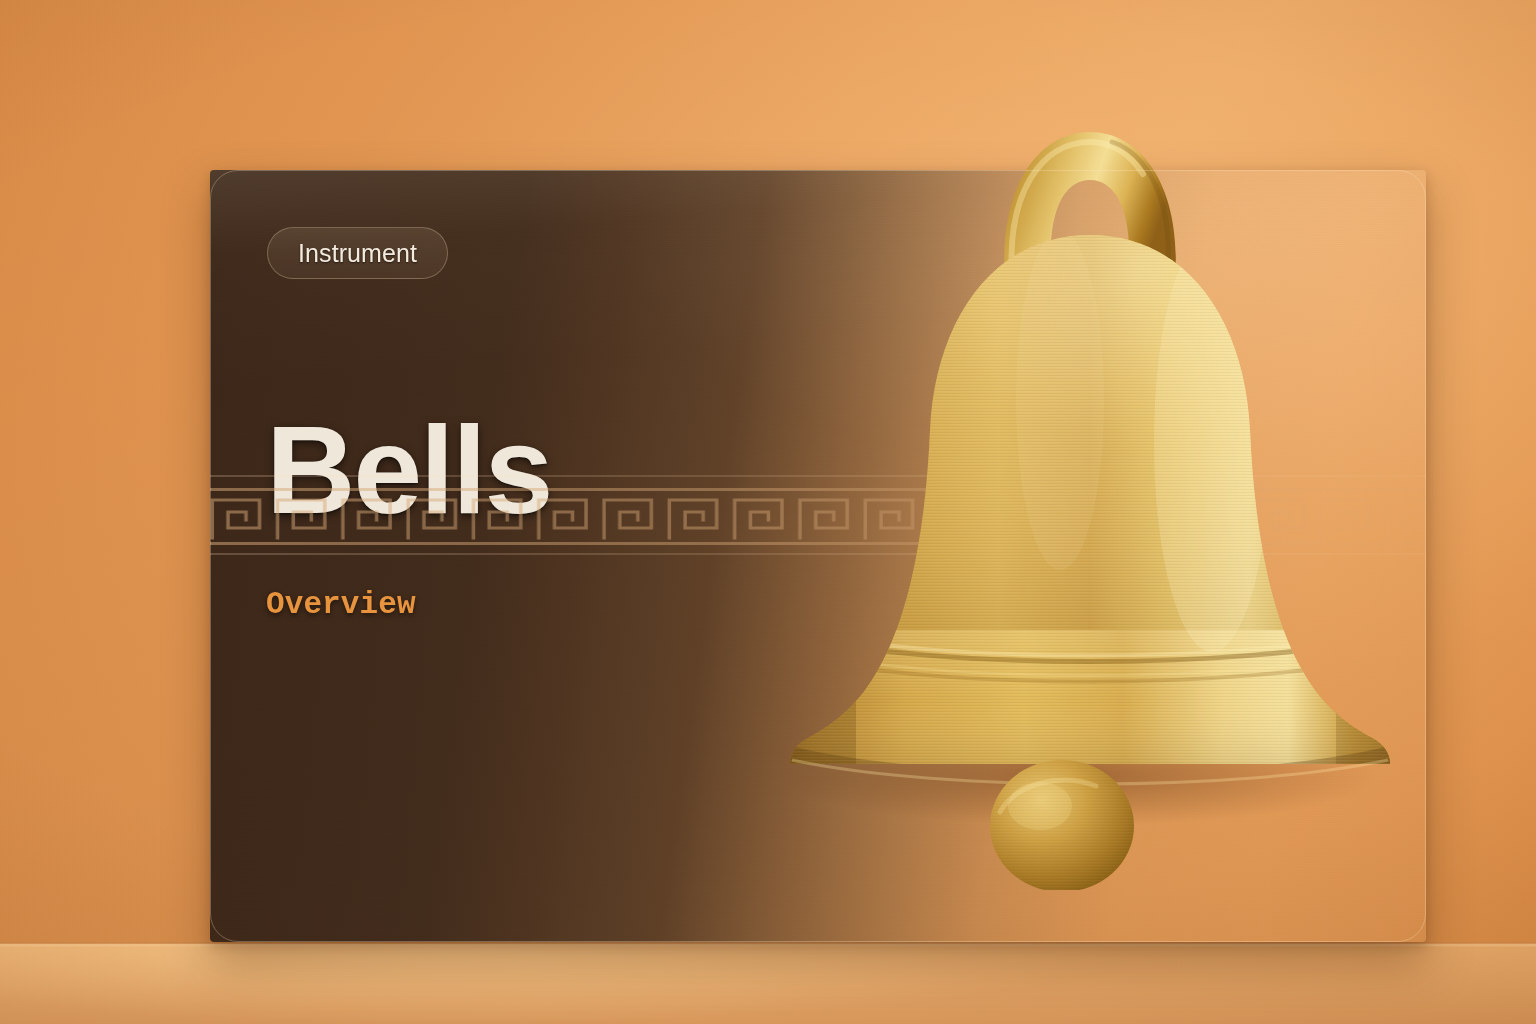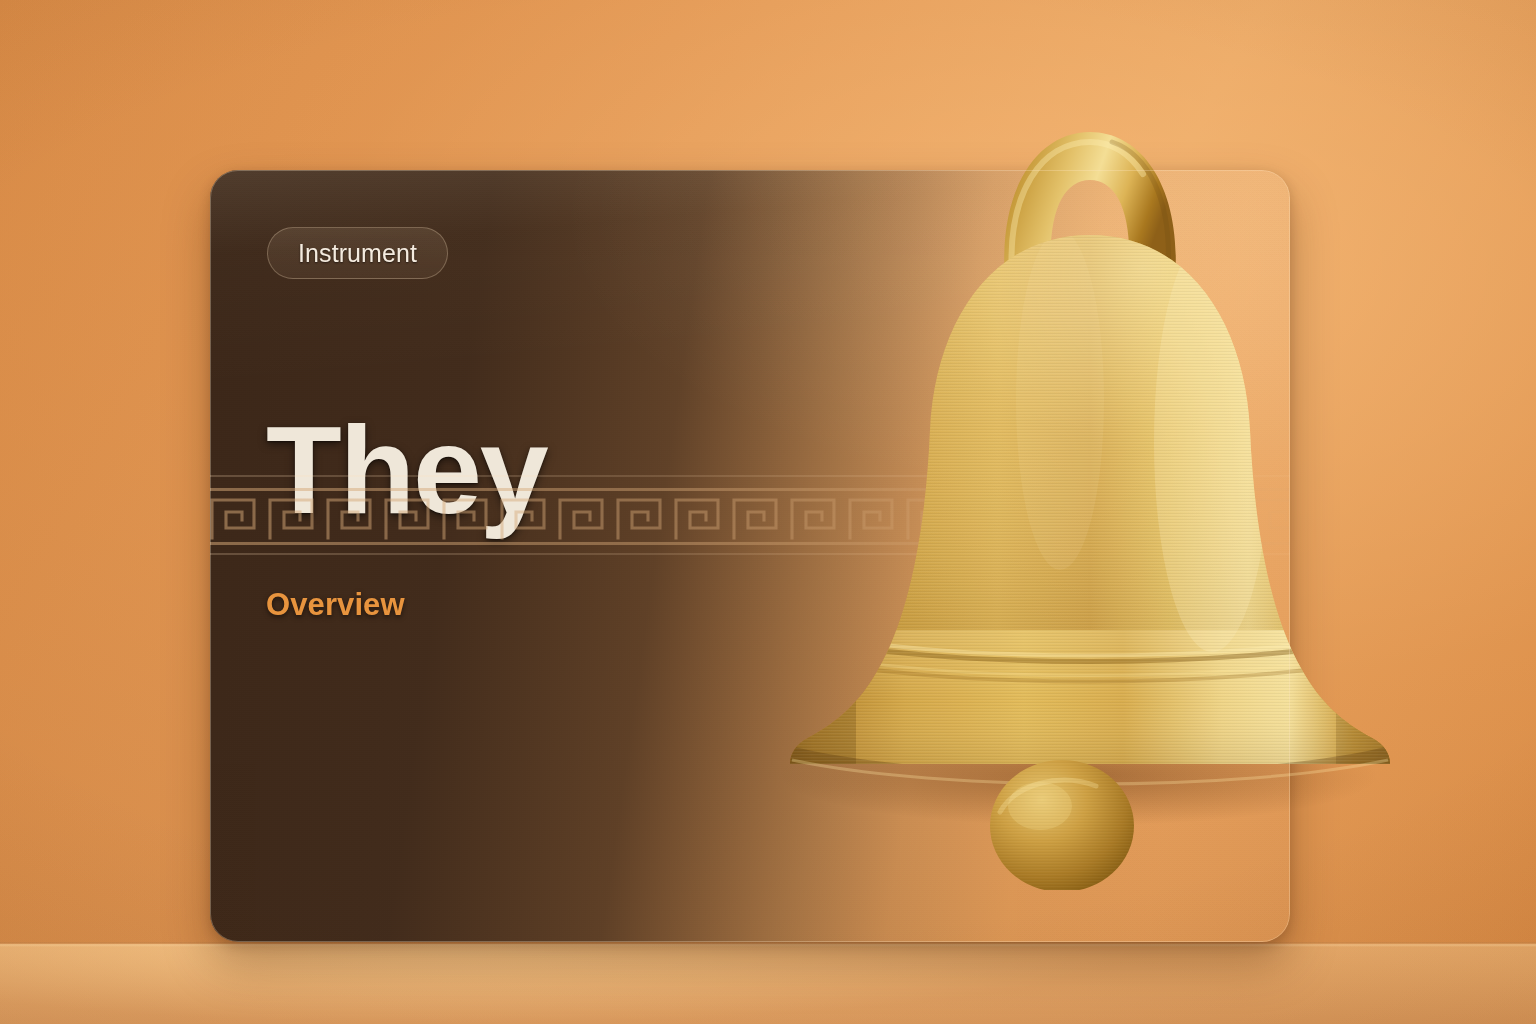--- a/index.html
+++ b/index.html
@@ -57,23 +57,23 @@
     inset: 0;
     background: radial-gradient(125% 95% at 50% 45%, rgba(0,0,0,0) 48%, rgba(90,45,10,0.18) 100%);
     pointer-events: none;
   }
 
   
   .card {
     position: absolute;
     left: 210px;
     top: 170px;
-    width: 1080px;
+    width: 1216px;
     height: 772px;
-    border-radius: 28px;
+    border-radius: 4px;
     overflow: hidden;
     background:
       linear-gradient(98deg,
         rgba(52,34,22,0.955) 0%,
         rgba(56,37,24,0.94) 24%,
         rgba(62,41,26,0.80) 42%,
         rgba(74,48,29,0.48) 55%,
         rgba(96,62,36,0.20) 66%,
         rgba(140,92,50,0.06) 76%,
         rgba(255,220,180,0.035) 88%,
@@ -173,20 +173,21 @@
 
   .section-heading {
     position: absolute;
     left: 56px;
     top: 417px;
     font-size: 31px;
     font-weight: bold;
     letter-spacing: 0.1px;
     color: #E8943E;
     text-shadow: 0 2px 5px rgba(0,0,0,0.50);
+    font-family: Liberation Mono, monospace;
   }
 
   .body-text {
     position: absolute;
     left: 56px;
     top: 482px;
     width: 500px;
     font-size: 31px;
     line-height: 49px;
     color: #F6F1EA;
@@ -218,21 +219,21 @@
   <div class="card-sheen"></div>
   <div class="card-noise"></div>
   <div class="card-border"></div>
 
   <div class="content">
 
     <div class="badge">
       <span>Instrument</span>
     </div>
 
-    <h1 class="title">They</h1>
+    <h1 class="title">Bells</h1>
 
     <div class="meander-hairline"></div>
 
     <svg class="meander" viewBox="0 0 1080 66" preserveAspectRatio="none" aria-hidden="true">
       <defs>
         <pattern id="meanderPat" x="0" y="0" width="58" height="66" patternUnits="userSpaceOnUse">
           <g fill="none" stroke="#D5A878" stroke-width="3.1" stroke-linecap="square">
             <path d="M2 56 L2 18 L44 18 L44 46 L16 46 L16 30 L32 30 L32 38"></path>
           </g>
         </pattern>

